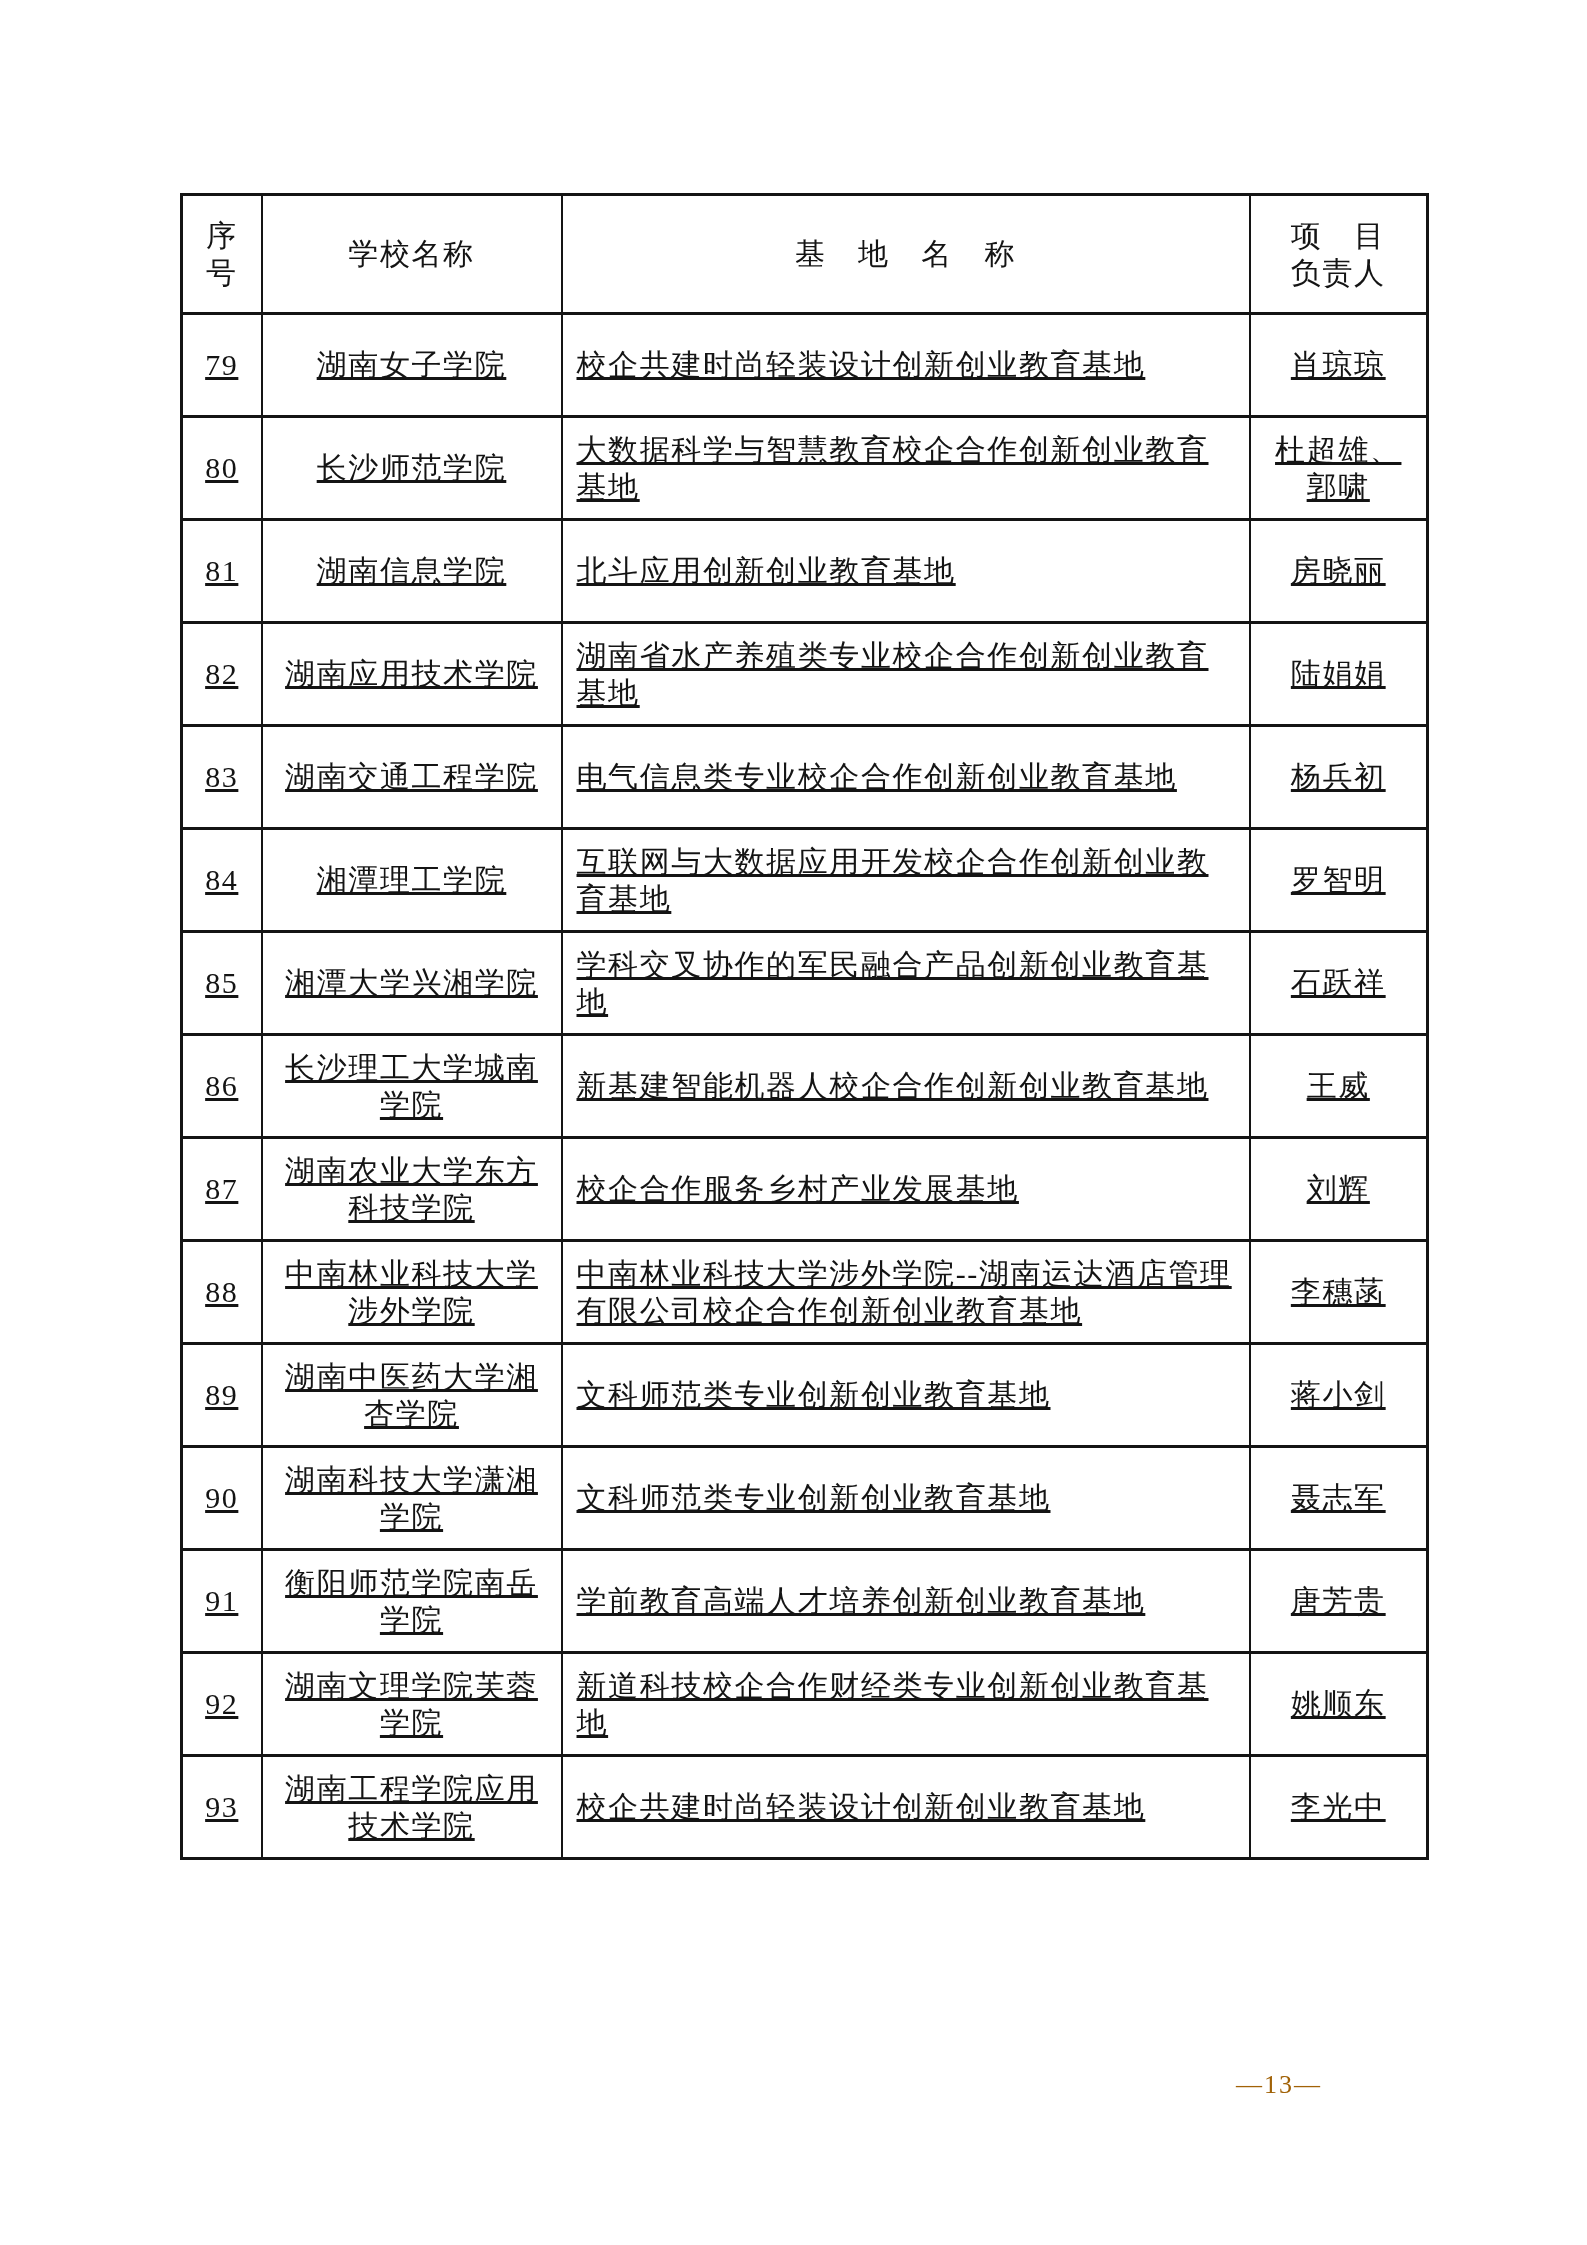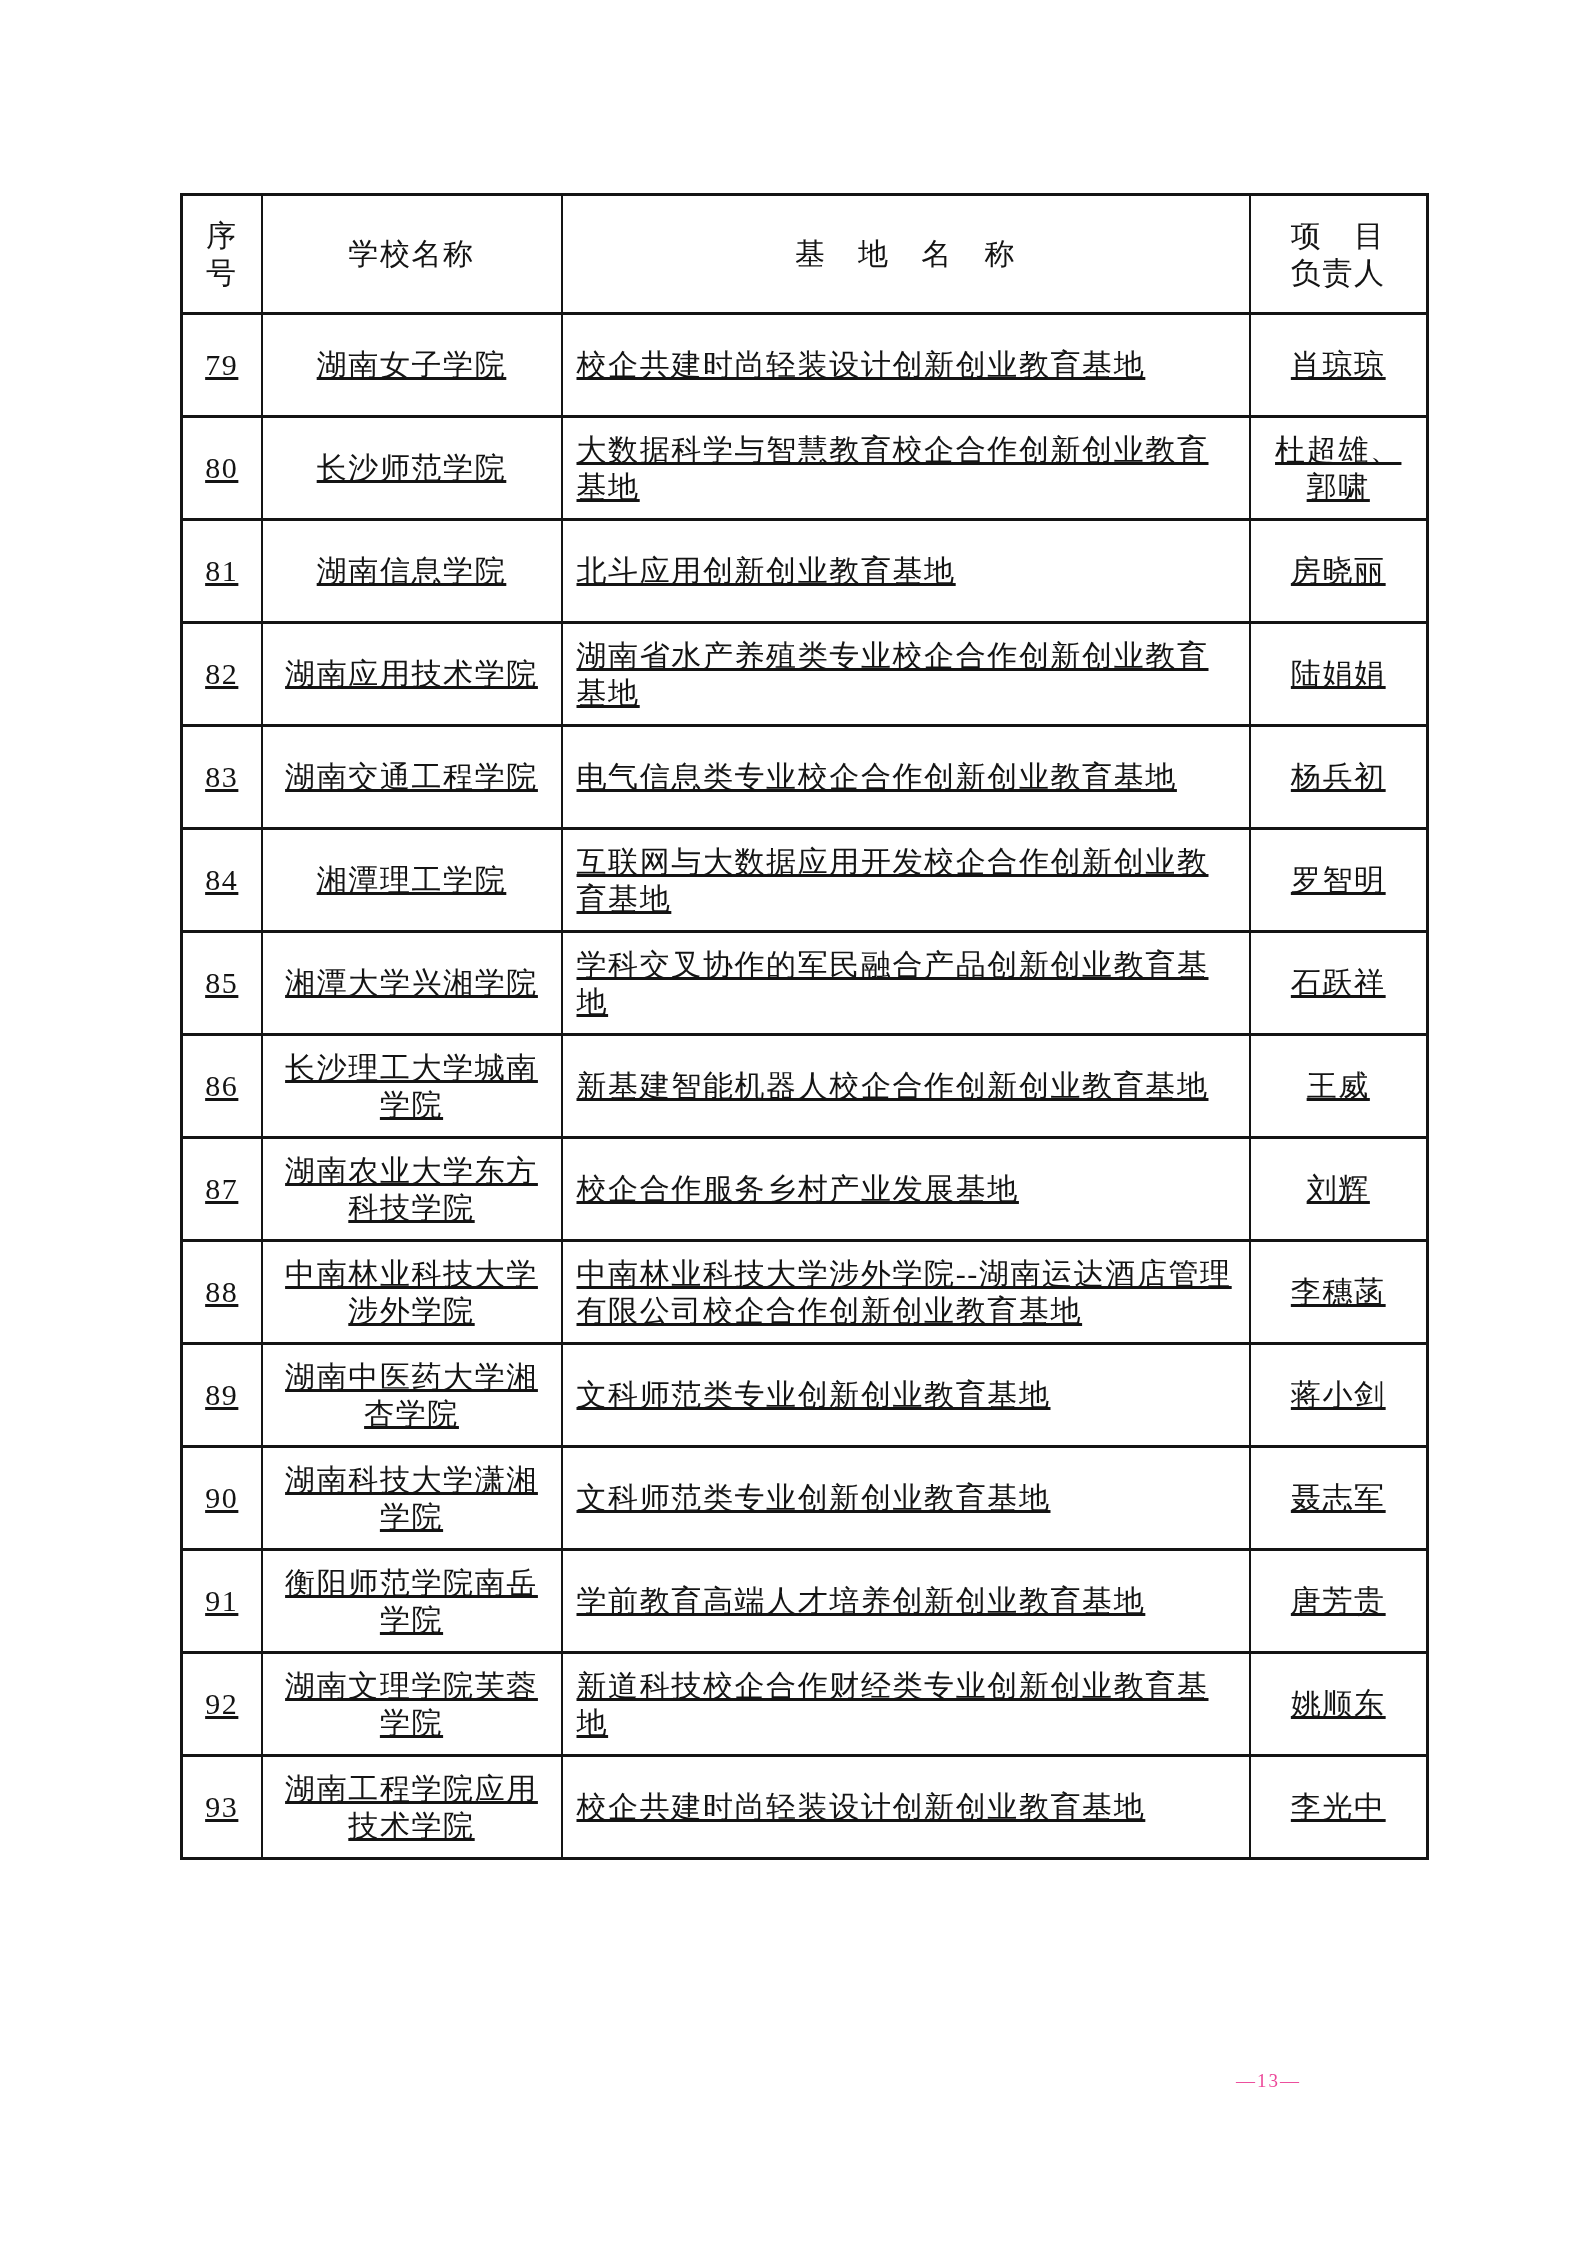--- a/index.html
+++ b/index.html
@@ -50,23 +50,23 @@
     text-decoration: underline;
   }
   .c-no     { text-align: center; padding: 8px 4px !important; }
   .c-school { text-align: center; }
   .c-base   { text-align: left; padding: 8px 14px !important; }
   .c-leader { text-align: center; padding: 8px 14px !important; }
   .page-number {
     position: absolute;
     left: 1236px;
     top: 2070px;
-    font-size: 19px;
+    font-size: 26px;
     letter-spacing: 2px;
-    color: #ec4899;
+    color: #a16207;
   }
 </style>
 </head>
 <body>
 
 <div class="page">
 
   <table class="base-table">
     <colgroup>
       <col style="width:80px">

